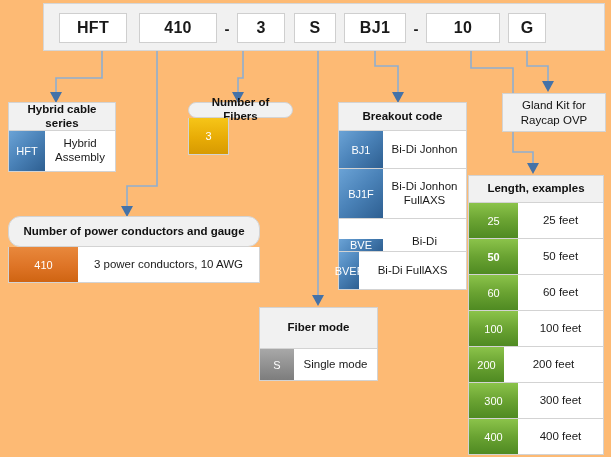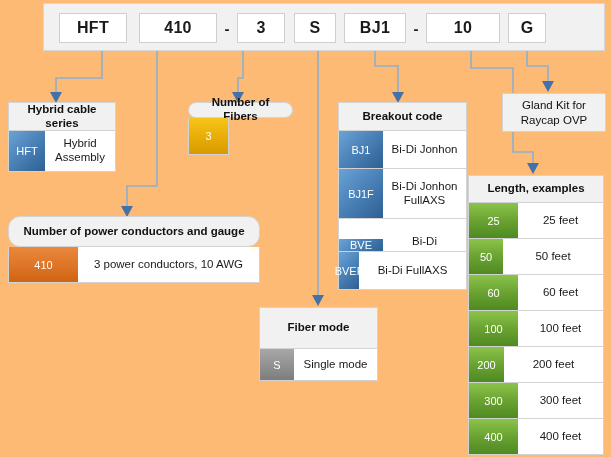--- a/index.html
+++ b/index.html
@@ -234,21 +234,21 @@
   <div class="plain-box" style="left:502px; top:93px; width:104px; height:39px;">Gland Kit for Raycap OVP</div>
 
   <div class="card" style="left:468px; top:175px; width:136px;">
     <div class="card-title" style="height:28px;">Length, examples</div>
 
     <div class="row" style="height:36px;">
       <div class="chip chip-green" style="width:49px;">25</div>
       <div class="desc">25 feet</div>
     </div>
     <div class="row" style="height:36px;">
-      <div class="chip chip-green" style="width:34px;">50</div>
+      <div class="chip chip-green" style="width:49px;font-weight:bold;">50</div>
       <div class="desc">50 feet</div>
     </div>
     <div class="row" style="height:36px;">
       <div class="chip chip-green" style="width:49px;">60</div>
       <div class="desc">60 feet</div>
     </div>
     <div class="row" style="height:36px;">
       <div class="chip chip-green" style="width:49px;">100</div>
       <div class="desc">100 feet</div>
     </div>

